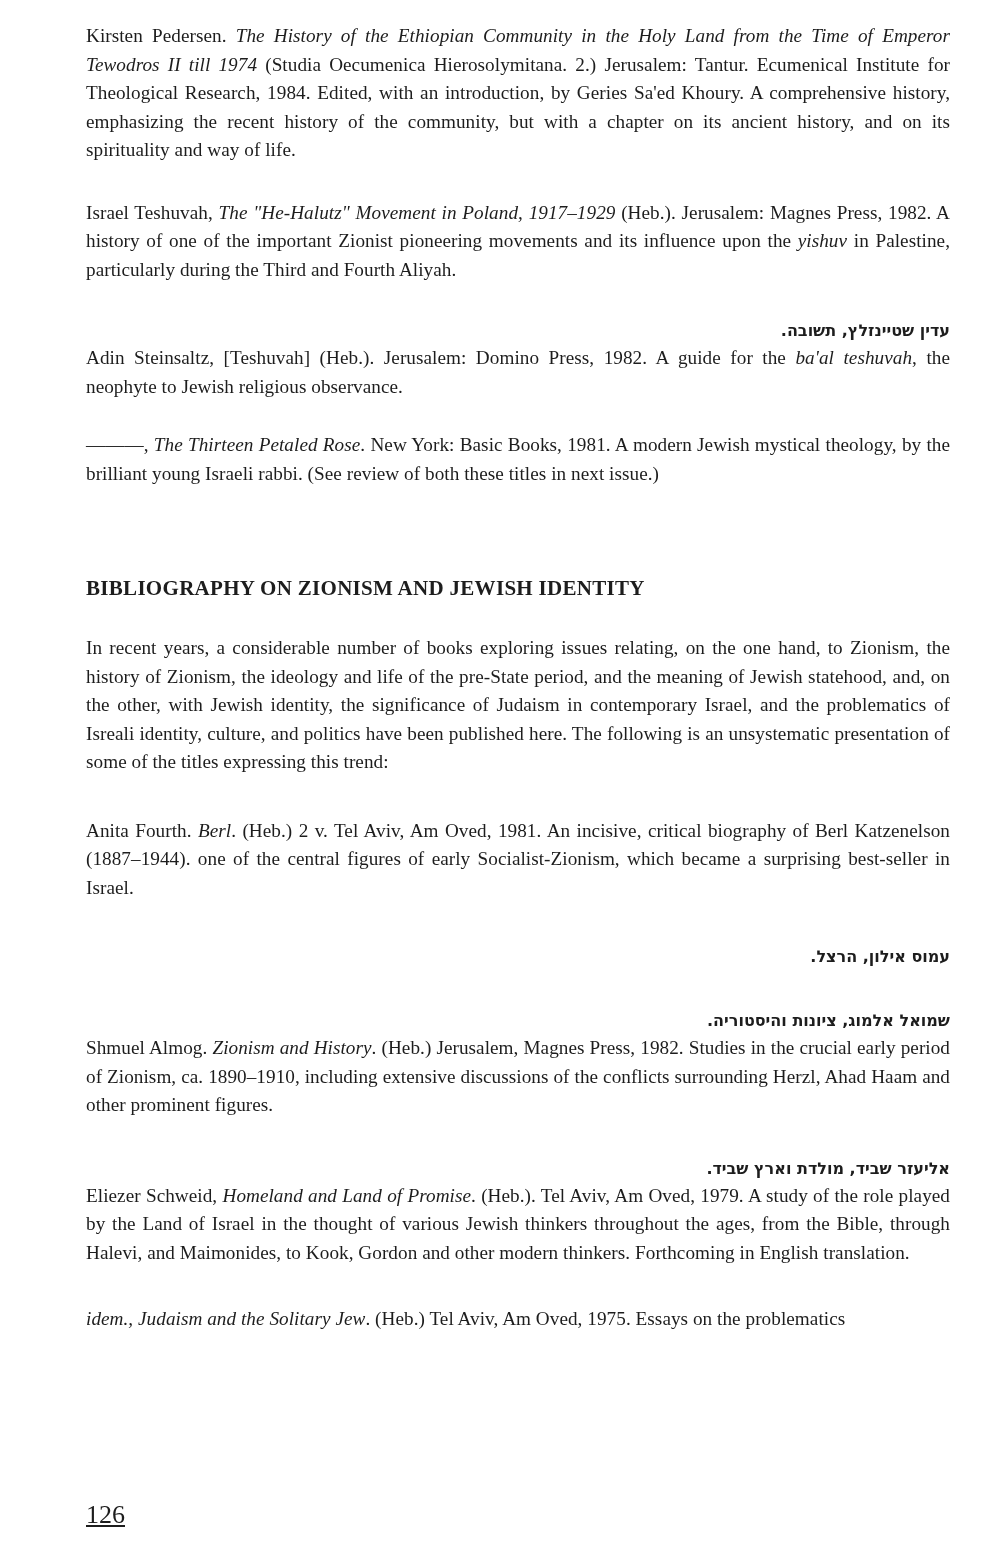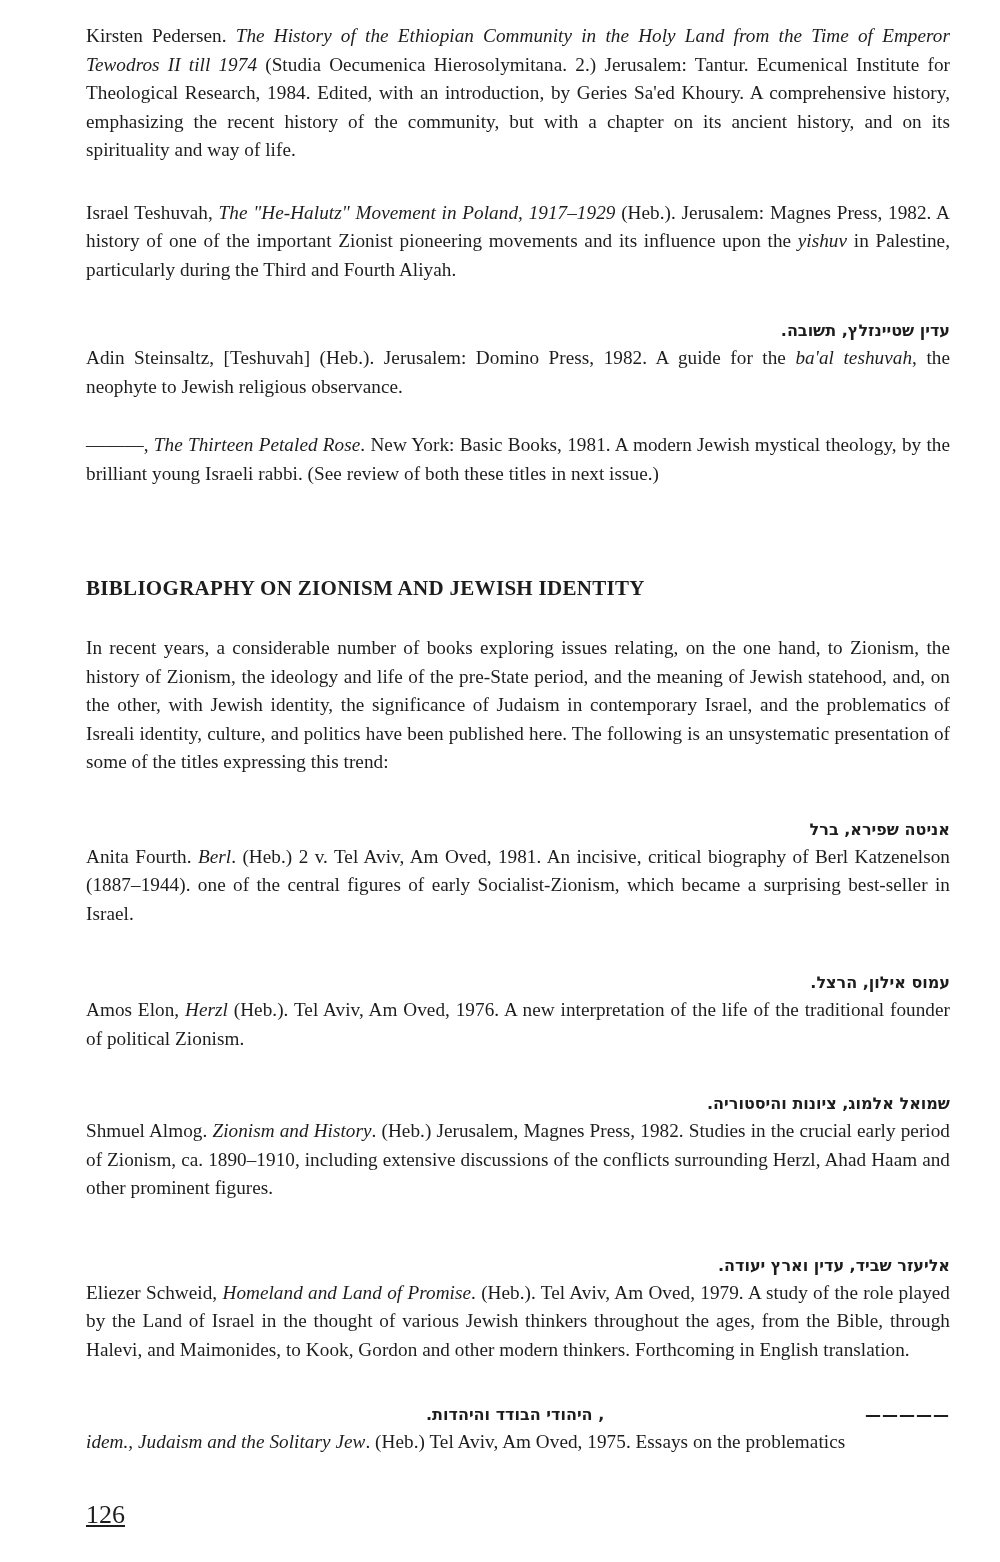--- a/index.html
+++ b/index.html
@@ -47,38 +47,32 @@
     </div>
 
   <div style="height:88px"></div>
   <h2 class="heading">BIBLIOGRAPHY ON ZIONISM AND JEWISH IDENTITY</h2>
   <div style="height:33px"></div>
   <p class="para">In recent years, a considerable number of books exploring issues relating, on the one hand, to Zionism, the history of Zionism, the ideology and life of the pre-State period, and the meaning of Jewish statehood, and, on the other, with Jewish identity, the significance of Judaism in contemporary Israel, and the problematics of Isreali identity, culture, and politics have been published here. The following is an unsystematic presentation of some of the titles expressing this trend:</p>
   <div style="height:40px"></div>
 
   <div id="bottom-entries">
       <div style="margin-bottom: 42px;">
-        <p class="heb">אניטה שפירא, ברל</p>
         <p class="para"><span>Anita Fourth. </span><i>Berl</i><span>. (Heb.) 2 v. Tel Aviv, Am Oved, 1981. An incisive, critical biography of Berl Katzenelson (1887–1944). one of the central figures of early Socialist-Zionism, which became a surprising best-seller in Israel.</span></p>
       </div>
       <div style="margin-bottom: 38px;">
         <p class="heb">עמוס אילון, הרצל.</p>
-        <p class="para"><span>Amos Elon, </span><i>Herzl</i><span> (Heb.). Tel Aviv, Am Oved, 1976. A new interpretation of the life of the traditional founder of political Zionism.</span></p>
       </div>
-      <div style="margin-bottom: 50px;">
+      <div style="margin-bottom: 36px;">
         <p class="heb">שמואל אלמוג, ציונות והיסטוריה.</p>
         <p class="para"><span>Shmuel Almog. </span><i>Zionism and History</i><span>. (Heb.) Jerusalem, Magnes Press, 1982. Studies in the crucial early period of Zionism, ca. 1890–1910, including extensive discussions of the conflicts surrounding Herzl, Ahad Haam and other prominent figures.</span></p>
       </div>
       <div style="margin-bottom: 38px;">
-        <p class="heb">אליעזר שביד, עדין וארץ יעודה.</p>
+        <p class="heb">אליעזר שביד, מולדת וארץ שביד.</p>
         <p class="para"><span>Eliezer Schweid, </span><i>Homeland and Land of Promise</i><span>. (Heb.). Tel Aviv, Am Oved, 1979. A study of the role played by the Land of Israel in the thought of various Jewish thinkers throughout the ages, from the Bible, through Halevi, and Maimonides, to Kook, Gordon and other modern thinkers. Forthcoming in English translation.</span></p>
       </div>
       <div style="margin-bottom: 0px;">
-        <p class="heb dash-line">
-          <span style="direction: rtl; margin-left: 340px;">, היהודי הבודד והיהדות.</span>
-          <span class="dash">—————</span>
-        </p>
         <p class="para"><i>idem., Judaism and the Solitary Jew</i><span>. (Heb.) Tel Aviv, Am Oved, 1975. Essays on the problematics</span></p>
       </div>
     </div>
 </div>
 
 <div class="page-num">126</div>
 
 </body></html>

